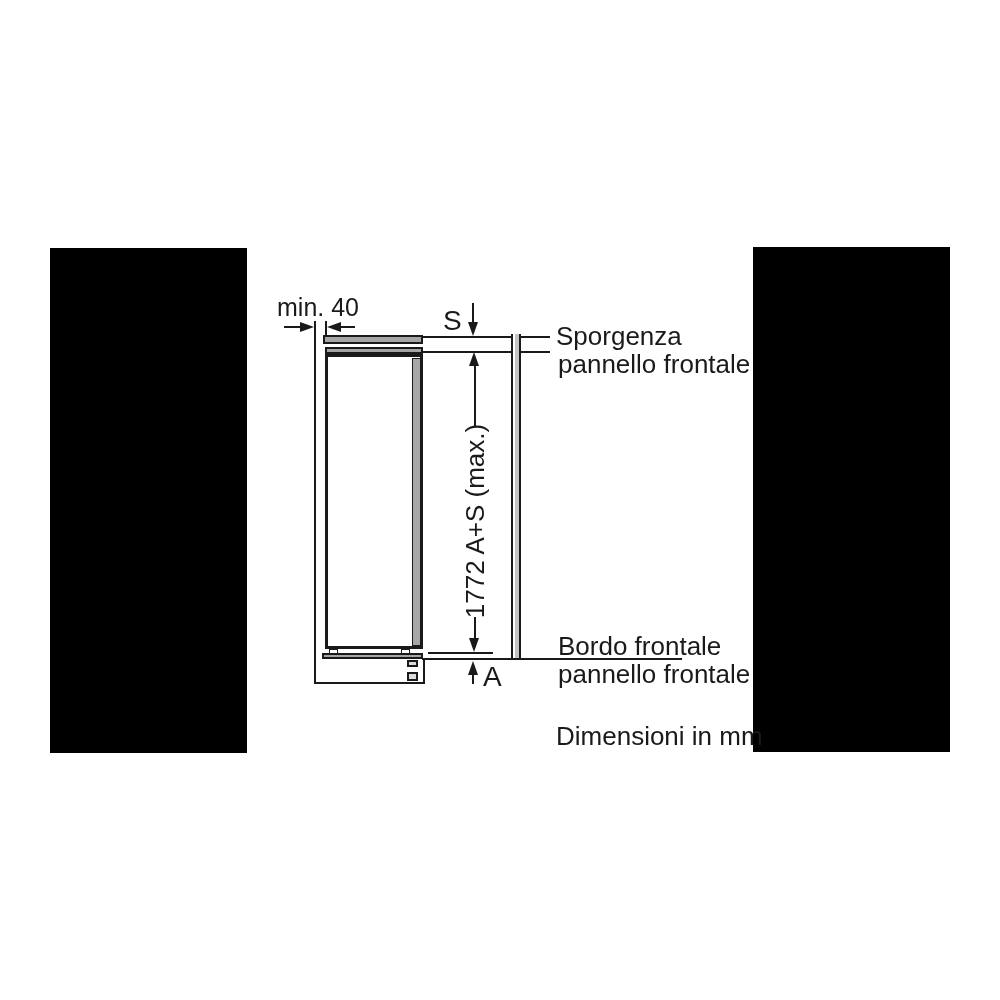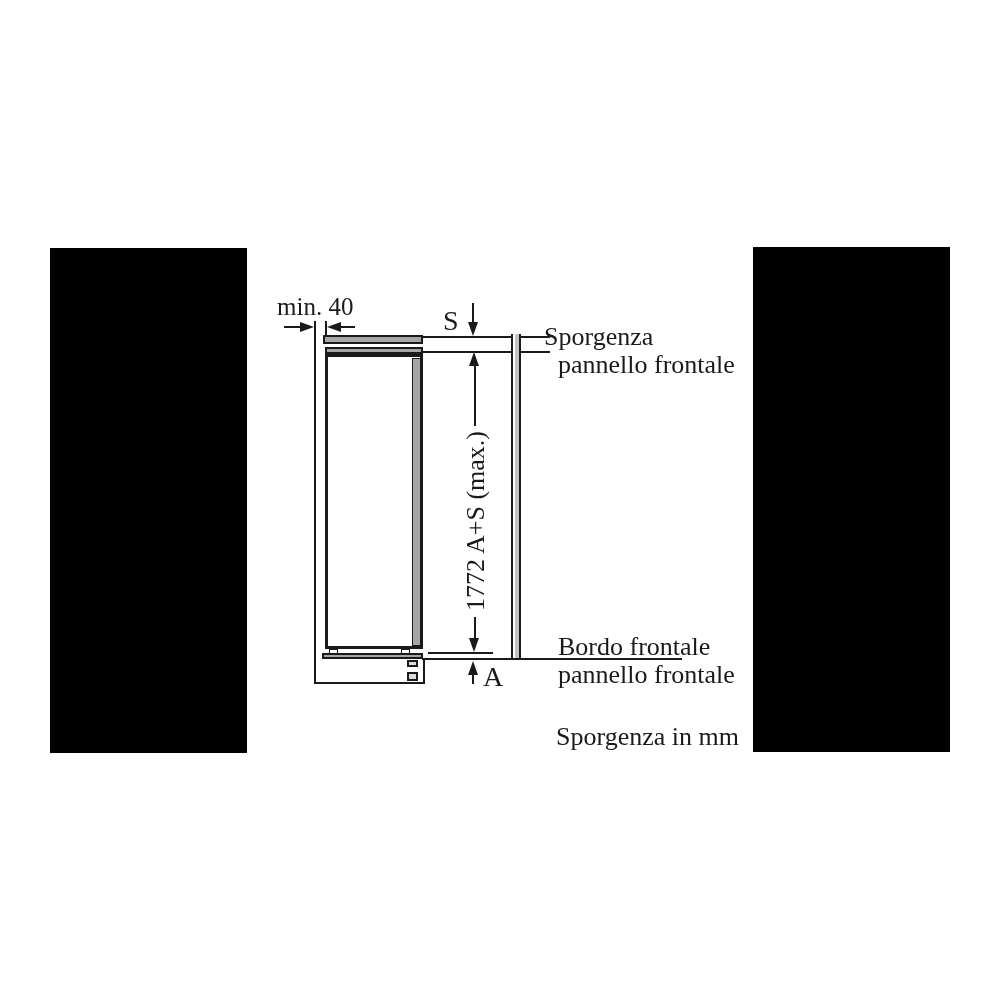--- a/index.html
+++ b/index.html
@@ -1,18 +1,18 @@
 <!DOCTYPE html>
 <html><head>
 <meta charset="utf-8">
 <style>
   html,body{margin:0;padding:0;background:#fff;}
   .canvas{
-    position:relative;width:1000px;height:1000px;background:#ffffff;overflow:hidden;
-    font-family:Liberation Serif, serif;color:#1a1a1a;
+    position:relative;width:913px;height:1000px;background:#ffffff;overflow:hidden;
+    font-family:Liberation Sans, sans-serif;color:#1a1a1a;padding-left:40px;
   }
   .abs{position:absolute;}
   .mask{background:#000;}
   .hline{background:#1a1a1a;height:2px;}
   .vline{background:#1a1a1a;width:2px;}
   .thin{height:1.5px;}
   .label{white-space:nowrap;line-height:1.04;}
   .lbl26{font-size:26px;}
   .lbl28{font-size:28px;}
   .lbl25{font-size:25px;}
@@ -77,21 +77,21 @@
   <div class="abs label lbl26 rot" style="left:376px;top:507px;width:200px;height:28px;">1772 A+S (max.)</div>
   <div class="abs vline" style="left:474px;top:617px;height:24px;"></div>
   <div class="abs arr arr-down" style="left:469px;top:638px;"></div>
   <div class="abs hline" style="left:428px;top:652px;width:65px;"></div>
 
   <div class="abs hline thin" style="left:422px;top:658px;width:260px;"></div>
   <div class="abs arr arr-up" style="left:468px;top:661px;"></div>
   <div class="abs vline" style="left:472px;top:672px;height:12px;"></div>
   <div class="abs label lbl28" style="left:483px;top:662px;">A</div>
 
-  <div class="abs label lbl26" style="left:544px;top:323px;">Sporgenza</div>
+  <div class="abs label lbl26" style="left:556px;top:323px;">Sporgenza</div>
   <div class="abs label lbl26" style="left:558px;top:351px;">pannello frontale</div>
 
   <div class="abs label lbl26" style="left:558px;top:633px;">Bordo frontale</div>
   <div class="abs label lbl26" style="left:558px;top:661px;">pannello frontale</div>
 
-  <div class="abs label lbl26" style="left:556px;top:723px;">Sporgenza in mm</div>
+  <div class="abs label lbl26" style="left:556px;top:723px;">Dimensioni in mm</div>
 
 </div>
 
 </body></html>

